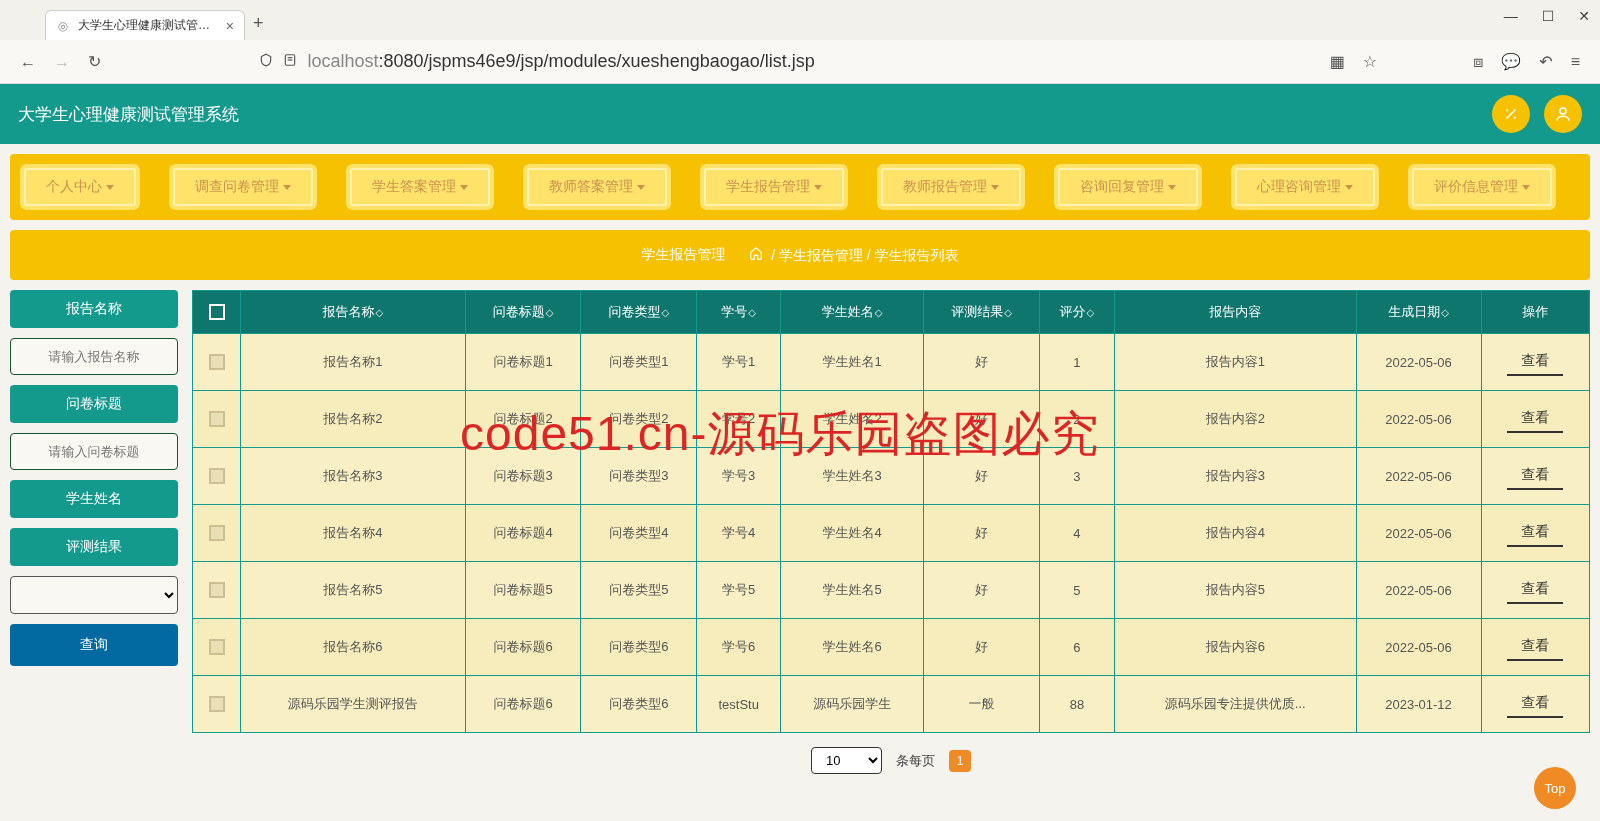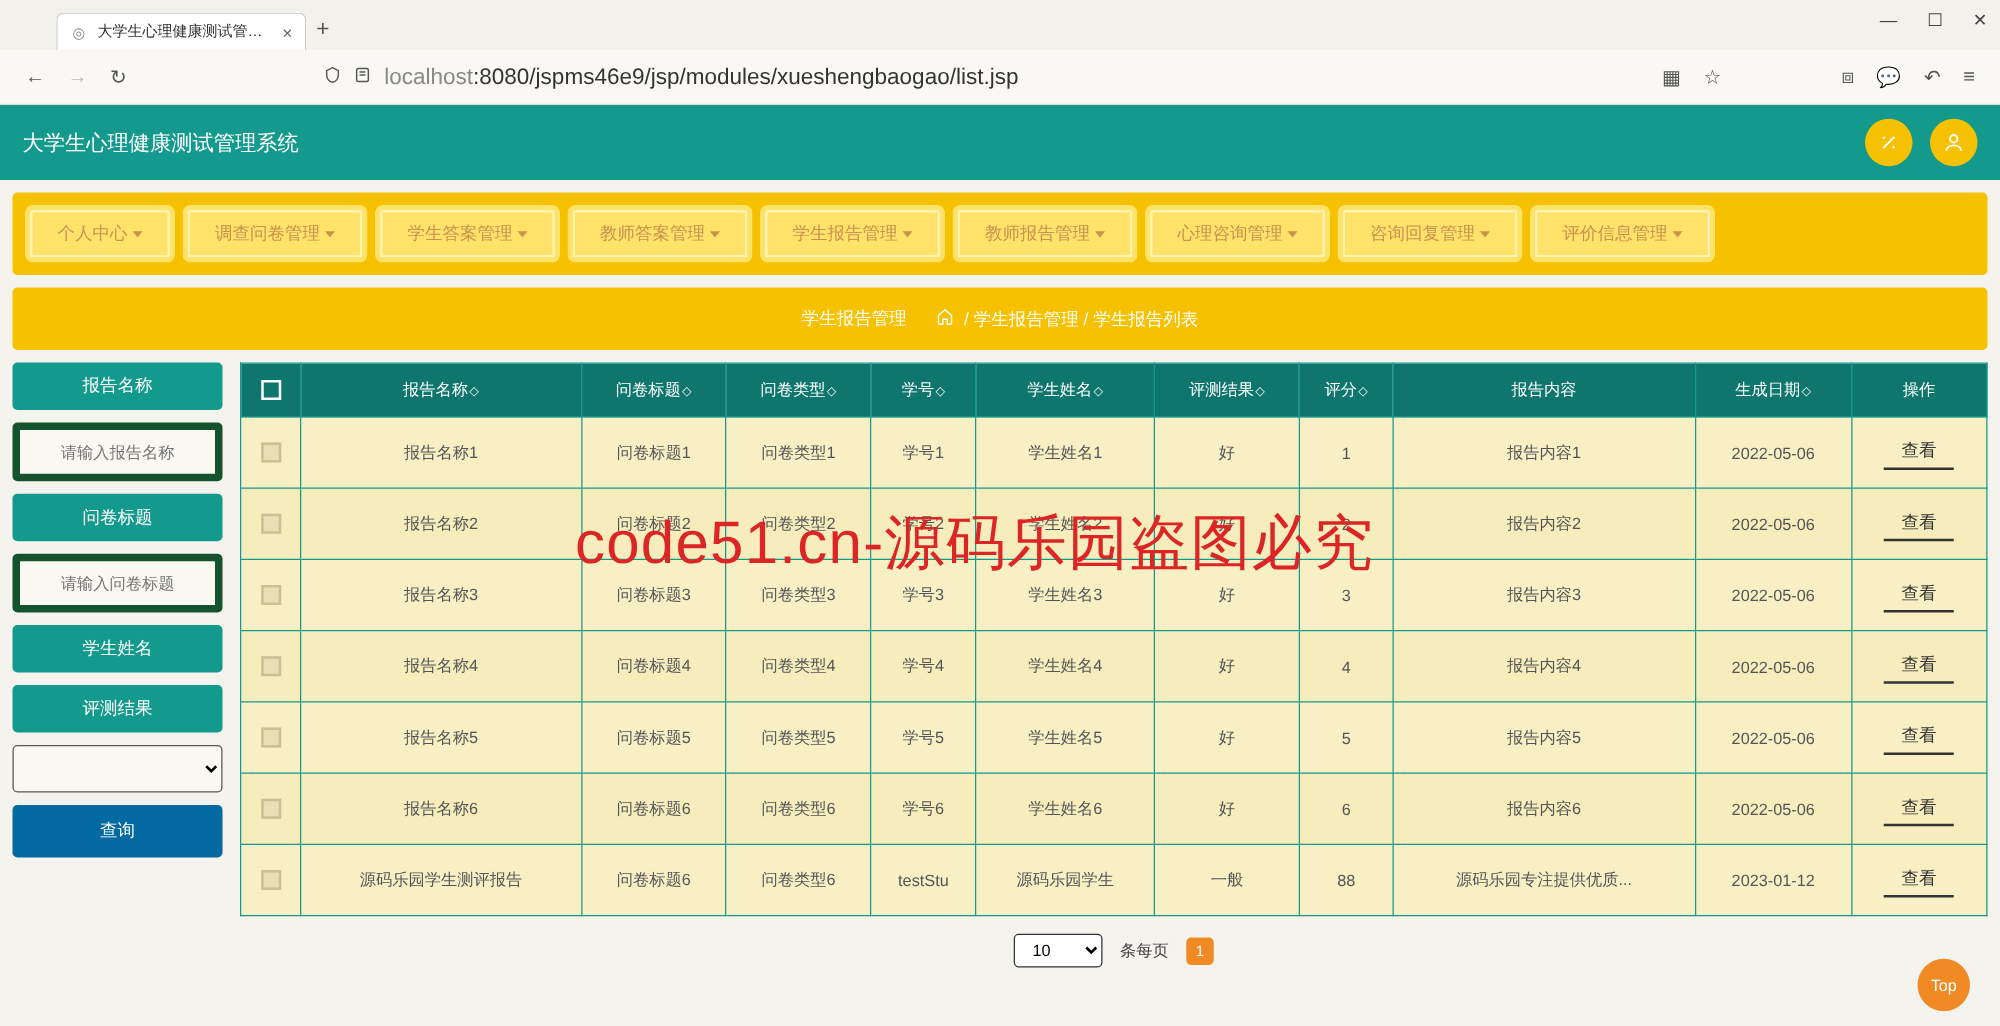--- a/index.html
+++ b/index.html
@@ -27,32 +27,32 @@
   .right-icons span { font-size:16px; cursor:pointer; }
 
   
   .app { position: relative; height: 737px; background:#f5f3ee; }
   .app-header { background: #149a8c; color: #fff; height: 60px; display:flex; align-items:center; padding: 0 18px; justify-content:space-between; }
   .app-title { font-size: 17px; }
   .header-right { display:flex; gap:14px; }
   .circle-btn { width:38px; height:38px; border-radius:50%; background:#f6c100; display:flex; align-items:center; justify-content:center; color:#fff; font-size:18px; cursor:pointer; }
 
   .menu-bar-wrap { padding: 10px 10px 10px 10px; }
-  .menu-bar { background:#f6c100; border-radius:4px; padding:10px; display:flex; gap:6px; }
+  .menu-bar { background:#f6c100; border-radius:4px; padding:10px; display:flex; gap:29px; }
   .menu-item { background:#ffe26a; border:4px solid #ffe26a; outline:2px solid #f6c100; border-radius:6px; padding:10px 22px; color:#c9924d; font-size:14px; display:flex; align-items:center; gap:4px; cursor:pointer; box-shadow: inset 0 0 0 2px #fff3b0; }
   .caret { width:0; height:0; border-left:4px solid transparent; border-right:4px solid transparent; border-top:5px solid #c9924d; }
 
   .breadcrumb-bar { background:#f6c100; color:#fff; height:50px; display:flex; align-items:center; justify-content:center; gap:24px; font-size:14px; margin:0 10px 10px 10px; border-radius:4px; }
   .breadcrumb-bar a { color:#fff; text-decoration:none; }
   .home-icon { display:inline-flex; }
 
   .content { display:flex; gap:14px; padding:0 10px; }
   .sidebar { width: 168px; display:flex; flex-direction:column; gap:10px; }
   .side-label { background:#149a8c; color:#fff; text-align:center; padding:10px 0; border-radius:4px; font-size:14px; }
-  .side-input { width:100%; border:6px solid #14532d; border-radius:4px; background:#faf8f2; padding:10px 6px; text-align:center; font-size:13px; color:#555; }
+  .side-input { width:100%; border:1px solid #14532d; border-radius:4px; background:#faf8f2; padding:10px 6px; text-align:center; font-size:13px; color:#555; }
   .side-select { width:100%; border:1px solid #555; border-radius:4px; background:#faf8f2; padding:8px 6px; font-size:13px; height:38px; }
   .query-btn { background:#0369a1; color:#fff; text-align:center; padding:12px 0; border-radius:4px; font-size:14px; cursor:pointer; border:none; }
 
   .table-wrap { flex:1; }
   table { width:100%; border-collapse:collapse; font-size:13px; }
   thead th { background:#0f766e; color:#fff; padding:12px 6px; font-weight:normal; border:1px solid #149a8c; white-space:nowrap; }
   tbody td { background:#f9efc4; border:1px solid #149a8c; padding:14px 6px; text-align:center; color:#555; }
   tbody tr:nth-child(even) td { background:#f7ecbb; }
   .sort-icon { font-size:10px; opacity:.9; margin-left:1px; }
   .chk-th { width:48px; }
@@ -155,25 +155,25 @@
         </div>
         <div class="menu-item">
           <span>学生报告管理</span>
           <span class="caret"></span>
         </div>
         <div class="menu-item">
           <span>教师报告管理</span>
           <span class="caret"></span>
         </div>
         <div class="menu-item">
+          <span>咨询回复管理</span>
+          <span class="caret"></span>
+        </div>
+        <div class="menu-item">
           <span>心理咨询管理</span>
-          <span class="caret"></span>
-        </div>
-        <div class="menu-item">
-          <span>咨询回复管理</span>
           <span class="caret"></span>
         </div>
         <div class="menu-item">
           <span>评价信息管理</span>
           <span class="caret"></span>
         </div>
       </div>
   </div>
 
   <div class="breadcrumb-bar">

